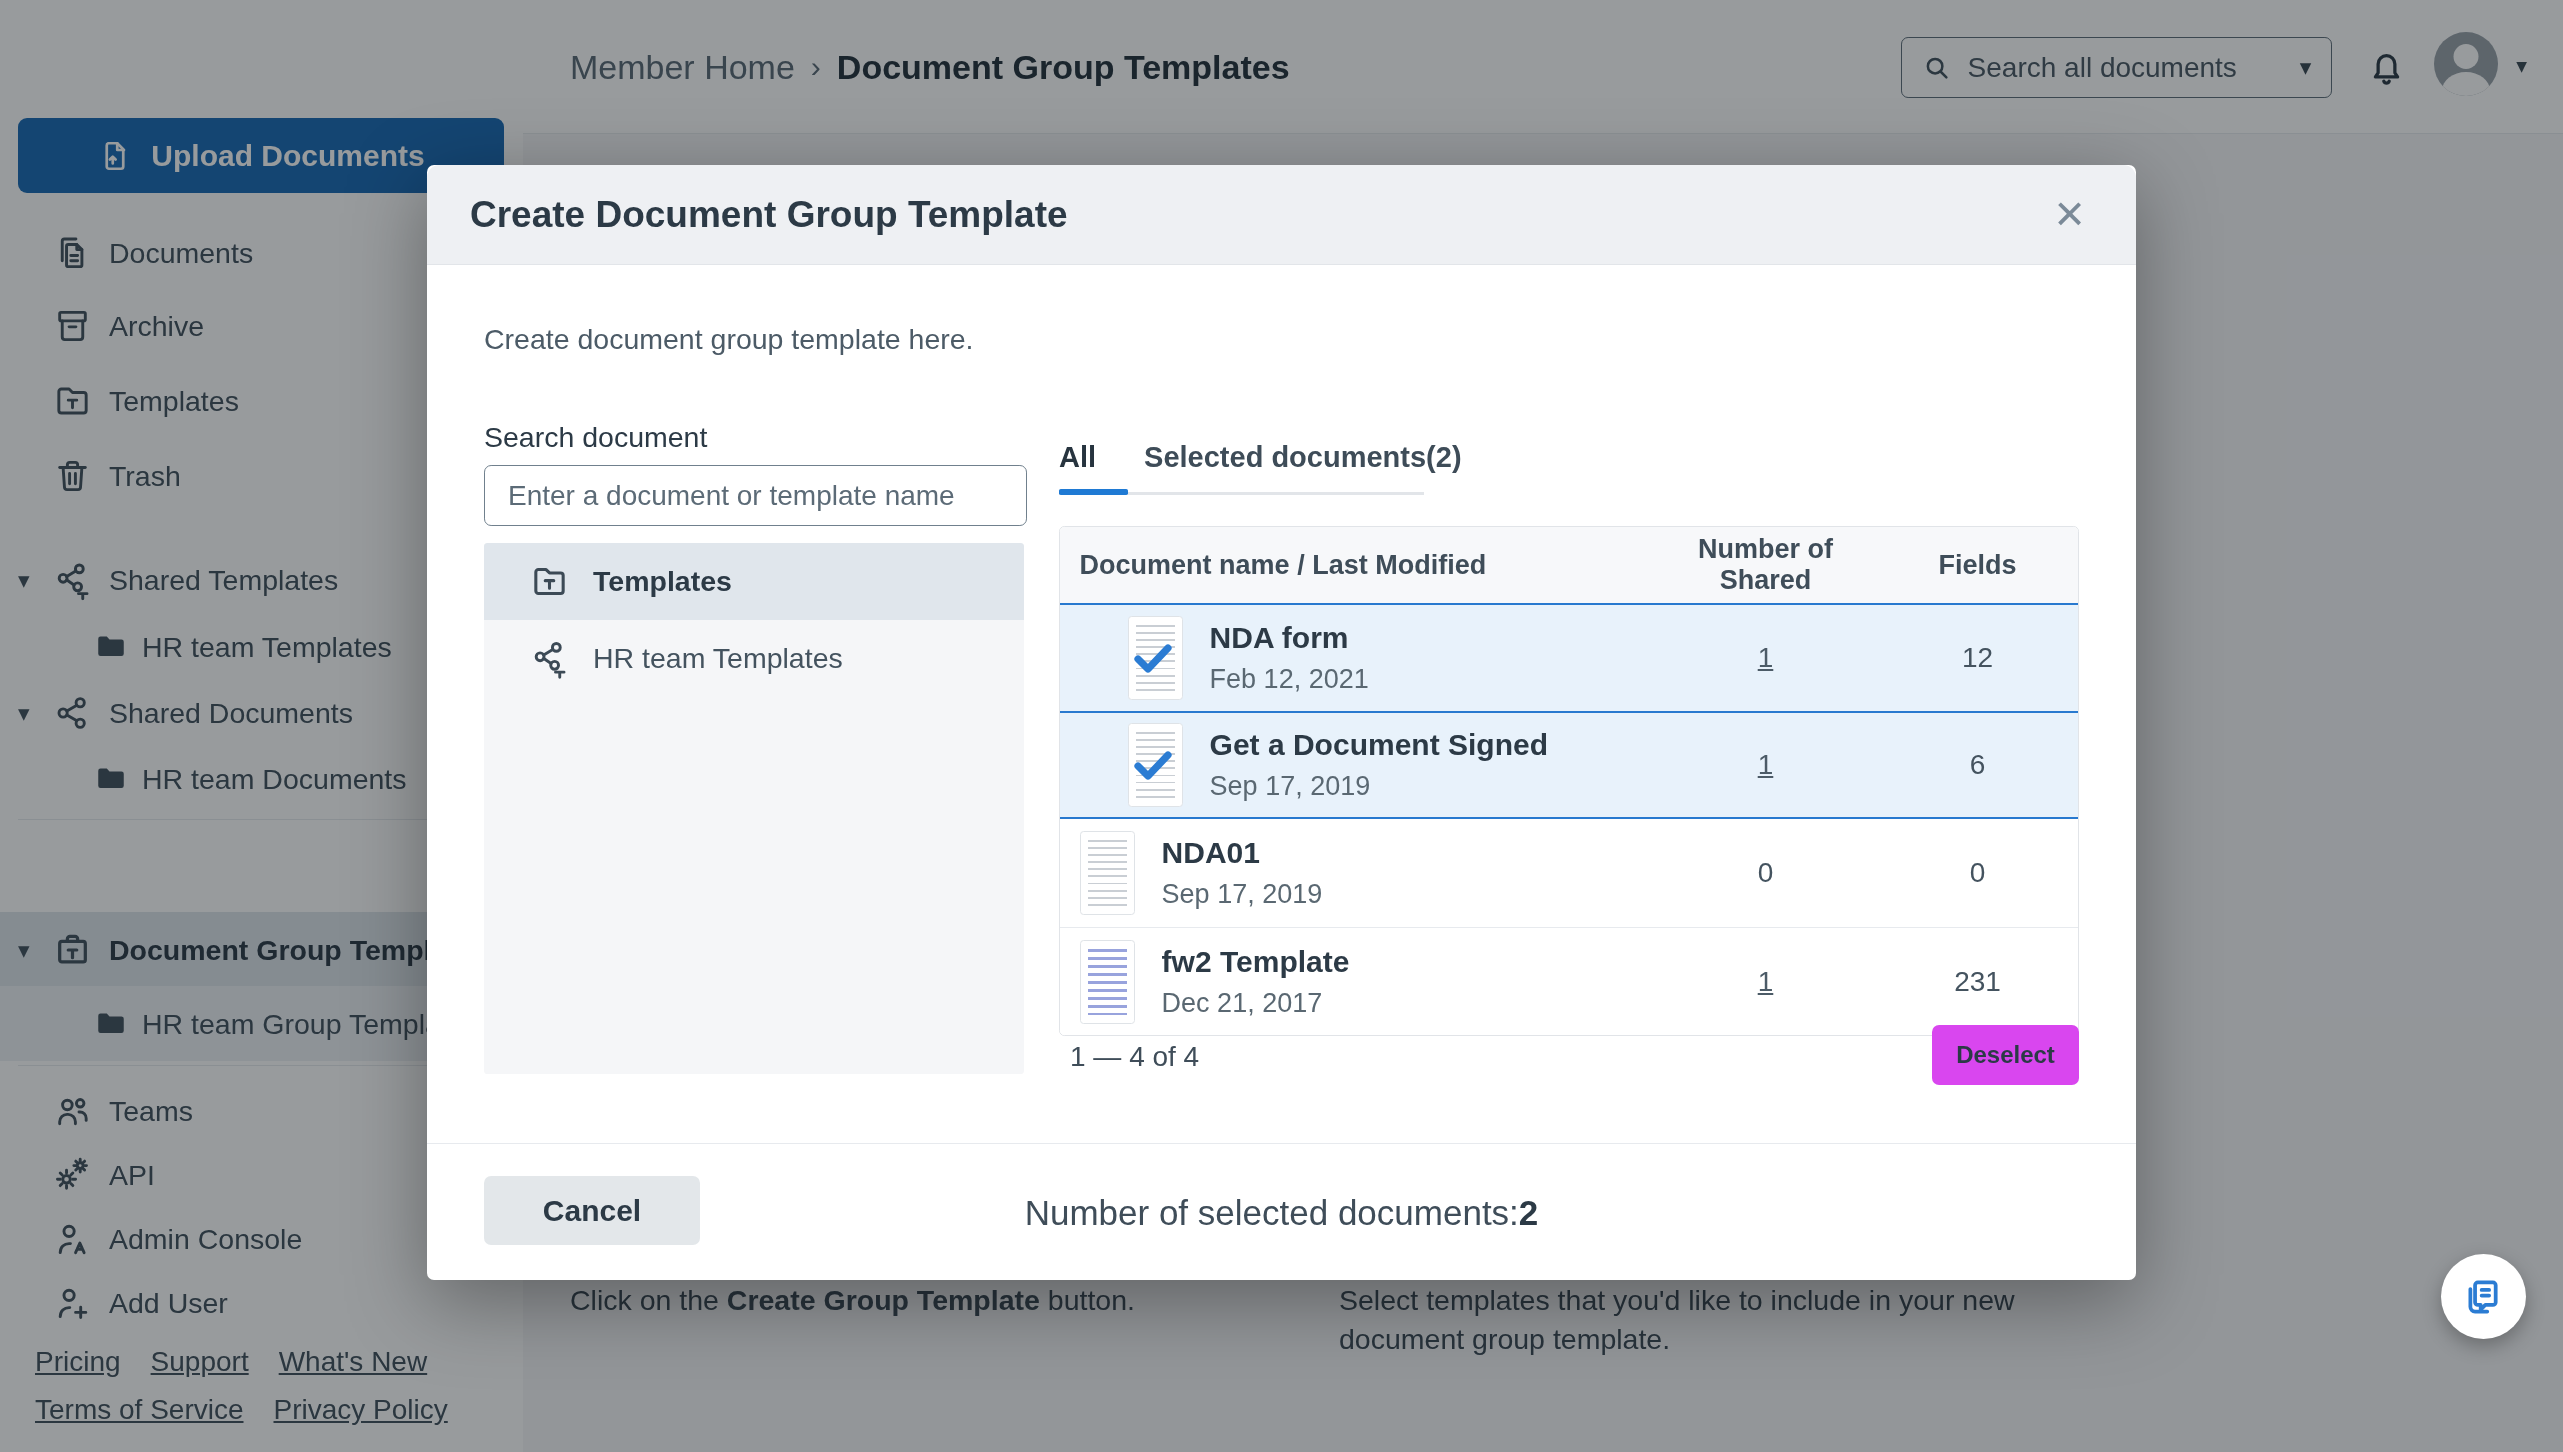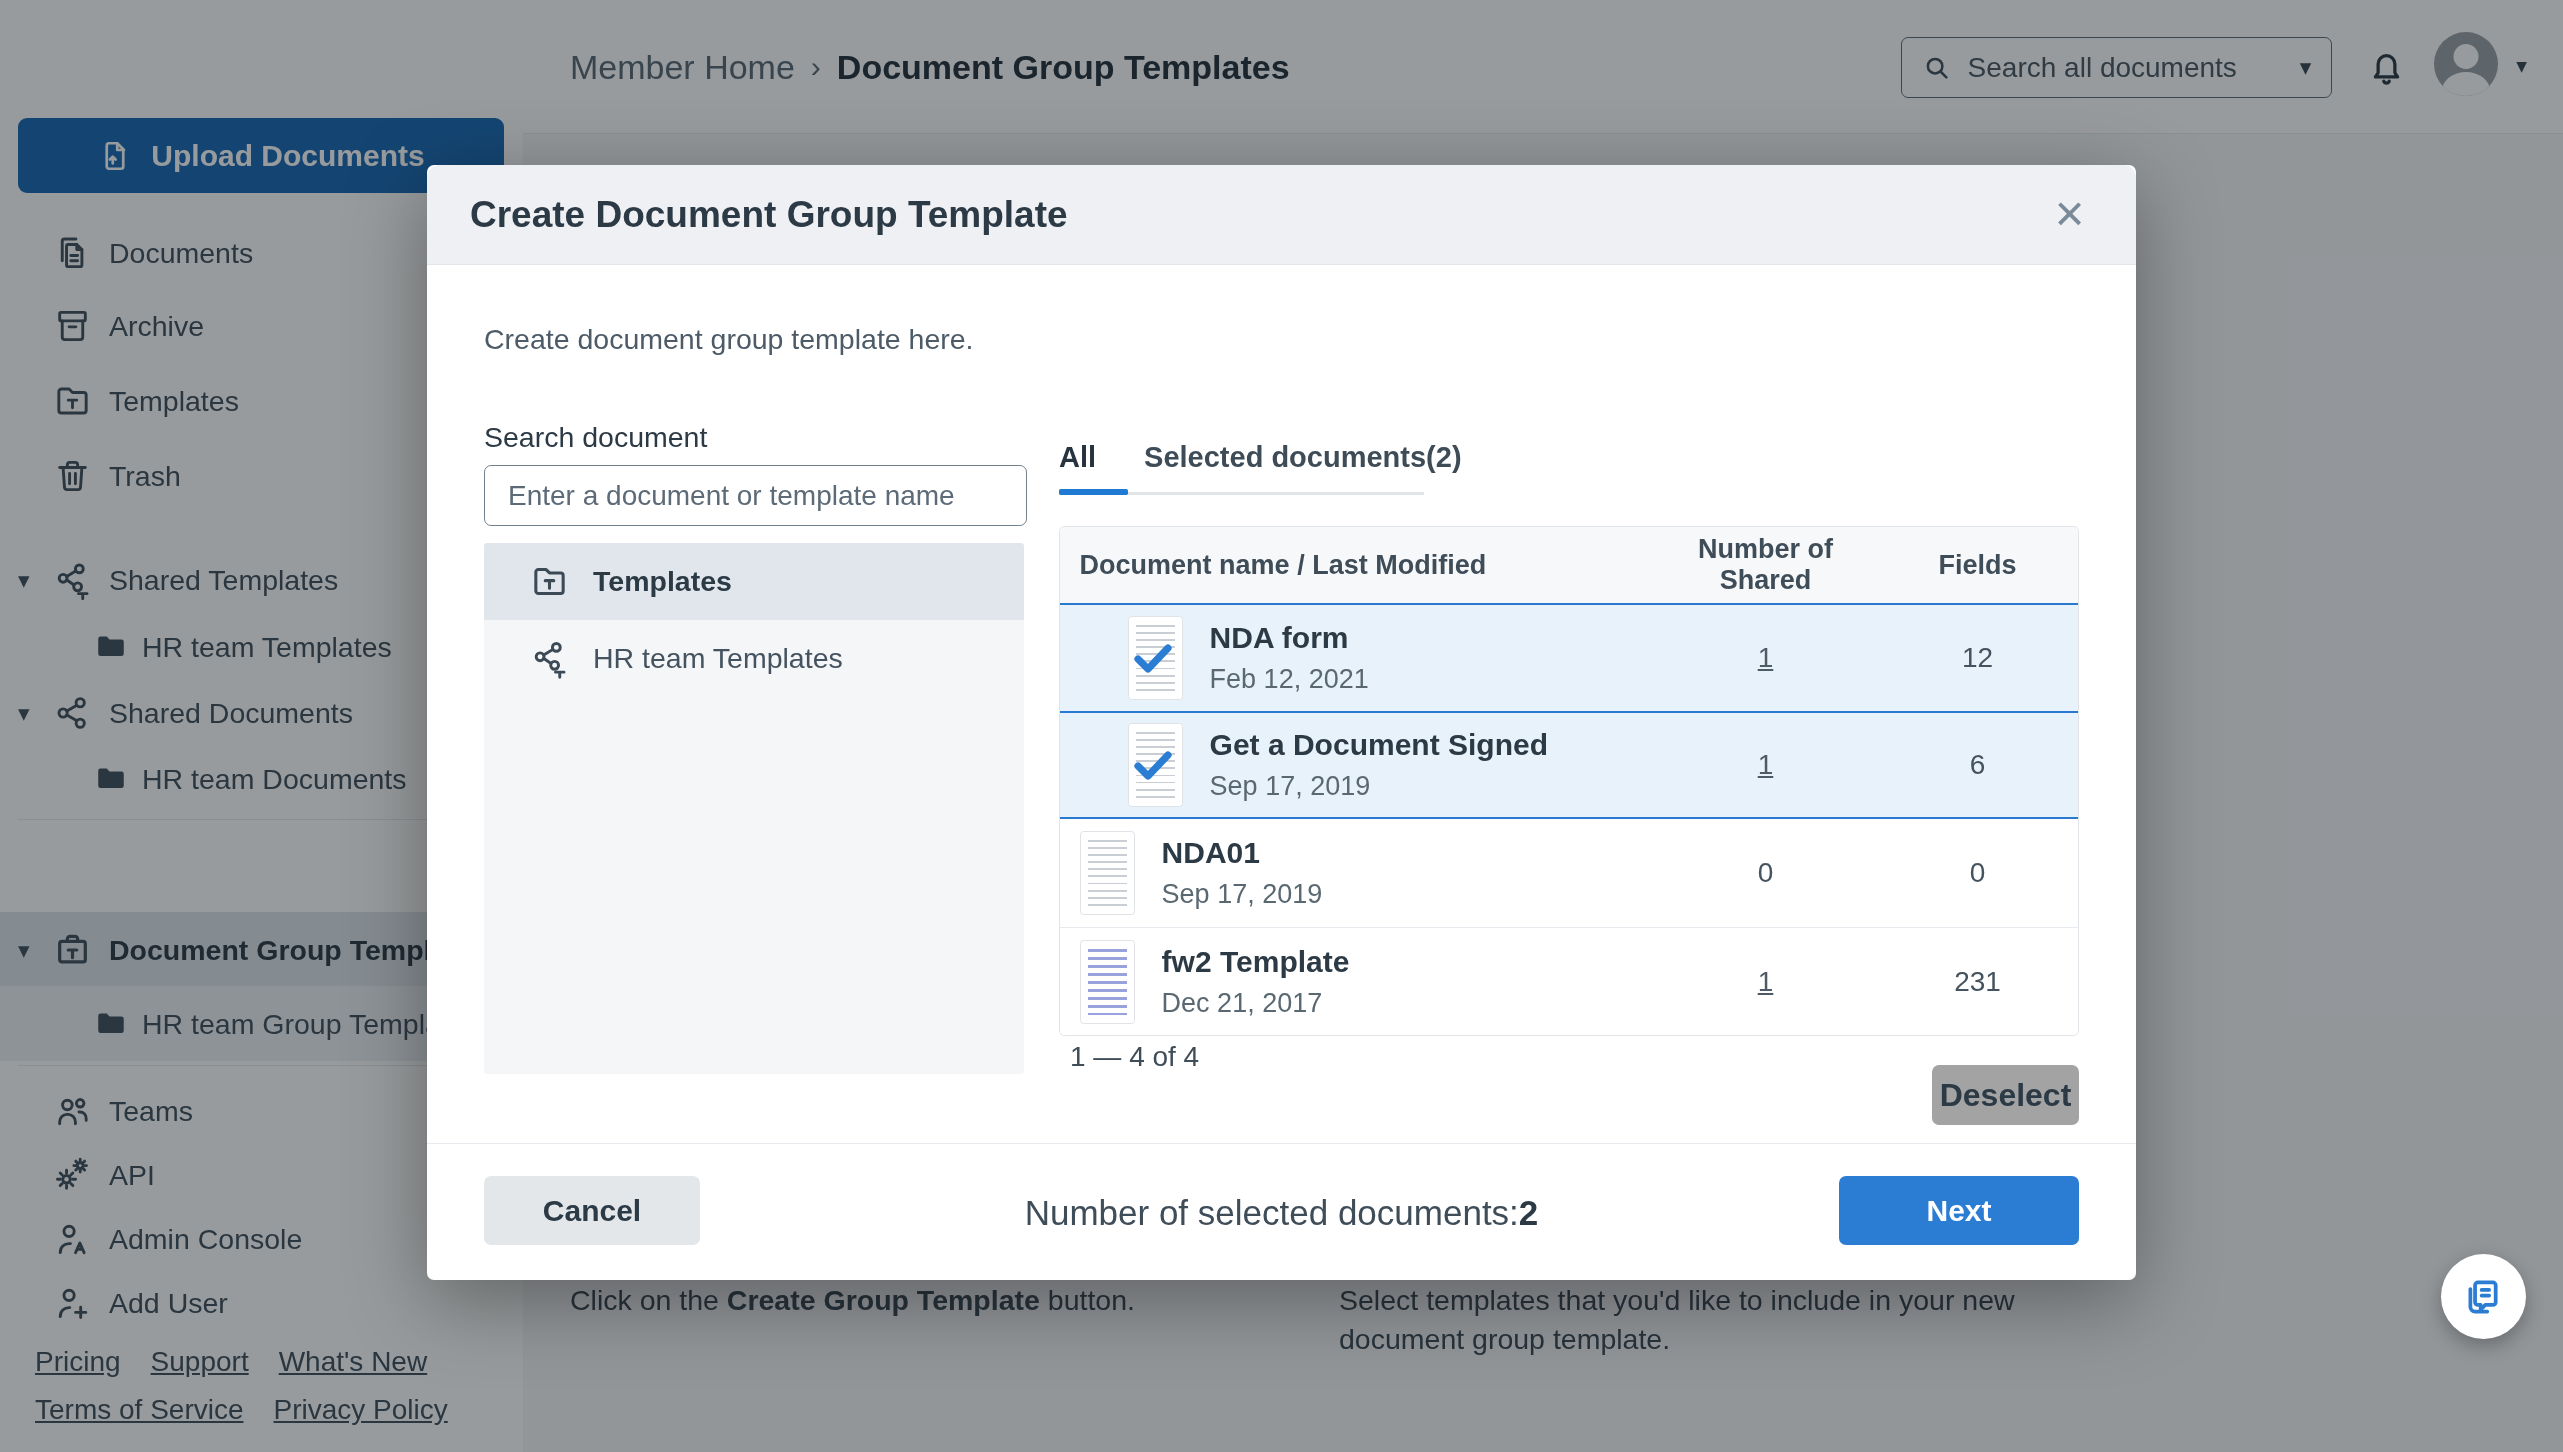--- a/index.html
+++ b/index.html
@@ -80,21 +80,21 @@
   .t-row.sel-last { border-bottom:2.7px solid #2879cf; }
   .name-cell { flex:1; padding-left:19.6px; display:flex; align-items:center; gap:27px; min-width:0; }
   .thumb { width:55px; height:84px; background:#fff; border:0.9px solid #dfe3e7; border-radius:3.6px; position:relative; flex:0 0 auto; }
   .thumb .lines { position:absolute; left:7.1px; right:7.1px; top:8px; bottom:8px; background:repeating-linear-gradient(#c9ced4 0 1.8px, transparent 1.8px 7.1px); }
   .thumb .lines.blue { background:repeating-linear-gradient(#98a3dd 0 2.7px, transparent 2.7px 8px); }
   .thumb .chk { position:absolute; left:0.9px; top:16px; width:48px; height:48px; color:#2b7cd3; }
   .d-name { font-size:30px; font-weight:bold; color:#2c3a46; margin-bottom:8px; white-space:nowrap; }
   .d-date { font-size:27px; color:#5a6872; }
   .roles-link { text-decoration:underline; color:#4c5b67; cursor:pointer; }
   .m-pagination { position:absolute; left:643px; top:876px; font-size:28px; color:#3f4d59; }
-  .m-deselect { position:absolute; left:1505px; top:900px; width:147px; height:60px; background:#a3a3a3; border:none; border-radius:7.1px; font-size:32px; font-weight:bold; color:#2c3a46; cursor:pointer; }
+  .m-deselect { position:absolute; left:1505px; top:860px; width:147px; height:60px; background:#d946ef; border:none; border-radius:7.1px; font-size:24px; font-weight:bold; color:#2c3a46; cursor:pointer; }
 
   .m-footer { position:absolute; left:0; top:978px; width:1709px; height:137px; border-top:0.9px solid #e7eaee; }
   .m-cancel { position:absolute; left:57px; top:32px; width:216px; height:69px; background:#e3e7ea; border:none; border-radius:7.1px; font-size:30px; font-weight:bold; color:#2c3a46; cursor:pointer; }
   .m-note { position:absolute; left:0; right:0; top:0; height:137px; display:flex; align-items:center; justify-content:center; font-size:35px; color:#3f4d59; }
   .m-note b { font-weight:bold; color:#2c3a46; }
   .m-next { position:absolute; right:57px; top:32px; width:240px; height:69px; background:#2b7cd3; border:none; border-radius:7.1px; font-size:30px; font-weight:bold; color:#ffffff; cursor:pointer; }
 
   
   #chat { position:absolute; left:2441px; top:1254px; width:85px; height:85px; background:#ffffff; border-radius:50%; z-index:30; box-shadow:0 7.1px 19.6px rgba(0,0,0,0.28); display:flex; align-items:center; justify-content:center; color:#2b7cd3; cursor:pointer; }
   #chat .ic { width:45px; height:45px; }
@@ -410,21 +410,20 @@
 
   <div class="m-pagination">1 — 4 of 4</div>
   <button class="m-deselect">Deselect</button>
 
   <div class="m-footer">
     <div class="m-note">
       <span>Number of selected documents: </span>
         <b>2</b>
     </div>
     <button class="m-cancel">Cancel</button>
-    <button class="m-next">Next</button>
   </div>
 </div>
 
 <div id="chat">
   <span class="ic">
     <svg viewBox="0 0 24 24" fill="none" stroke="currentColor" stroke-width="2" stroke-linecap="round" stroke-linejoin="round">
         <path d="M9 4.5h8A1.5 1.5 0 0 1 18.5 6v9A1.5 1.5 0 0 1 17 16.5h-4l-2.5 2.5v-2.5H9A1.5 1.5 0 0 1 7.5 15V6A1.5 1.5 0 0 1 9 4.5z"></path>
         <path d="M11 8.5h4M11 11.5h4"></path>
         <path d="M5 8v9.5A2.5 2.5 0 0 0 7.5 20H14"></path>
       </svg>

